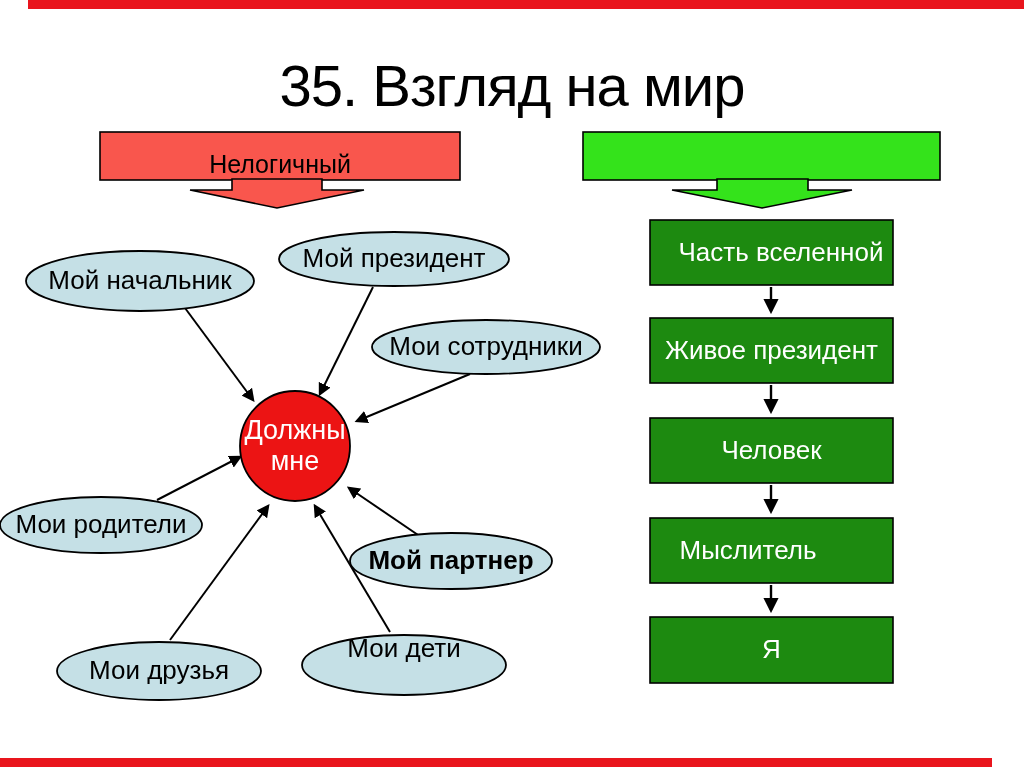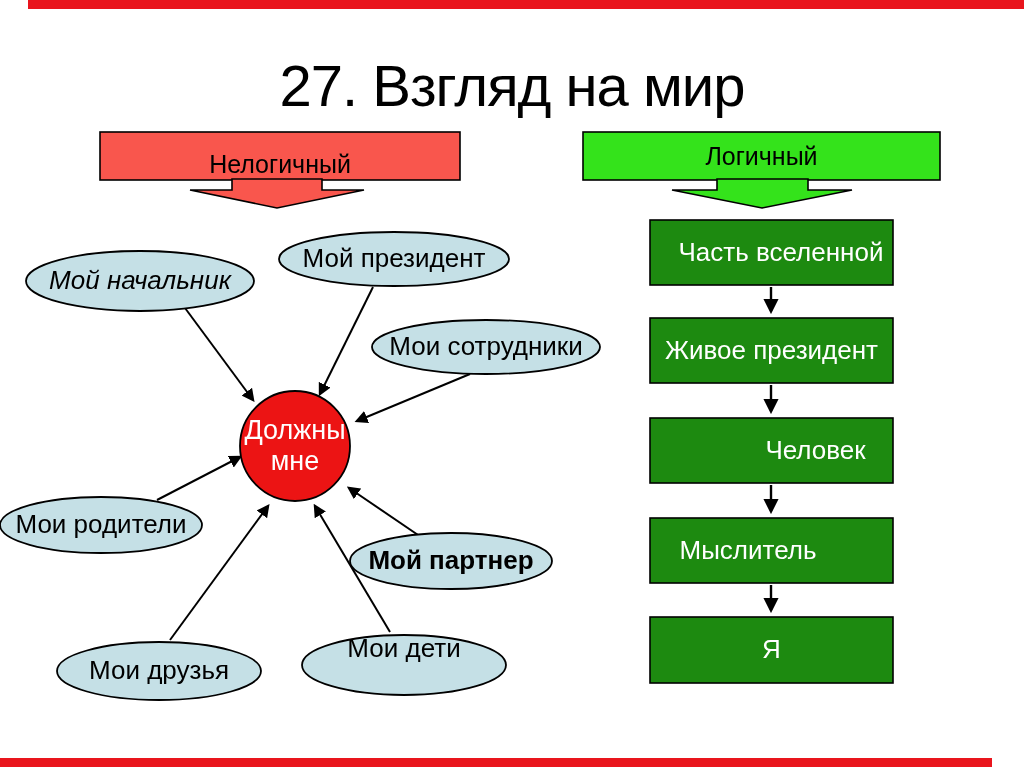--- a/index.html
+++ b/index.html
@@ -68,37 +68,36 @@
     <rect class="outlined" x="650" y="418" width="243" height="65" fill="#1d8a10"></rect>
     <rect class="outlined" x="650" y="518" width="243" height="65" fill="#1d8a10"></rect>
     <rect class="outlined" x="650" y="617" width="243" height="66" fill="#1d8a10"></rect>
 
     <line class="chainline" x1="771" y1="287" x2="771" y2="311" marker-end="url(#ah)"></line>
     <line class="chainline" x1="771" y1="385" x2="771" y2="411" marker-end="url(#ah)"></line>
     <line class="chainline" x1="771" y1="485" x2="771" y2="511" marker-end="url(#ah)"></line>
     <line class="chainline" x1="771" y1="585" x2="771" y2="610" marker-end="url(#ah)"></line>
   </svg>
 
-  <div class="title">27. Взгляд на мир</div>
+  <div class="title">35. Взгляд на мир</div>
 
   <div class="label banner" style="left:100px; top:132px; width:360px; height:64px;">Нелогичный</div>
-  <div class="label banner" style="left:583px; top:132px; width:357px; height:48px;">Логичный</div>
 
-  <div class="label" style="left:26px;  top:251px; width:228px; height:60px;font-style:italic;">Мой начальник</div>
+  <div class="label" style="left:26px;  top:251px; width:228px; height:60px;">Мой начальник</div>
   <div class="label" style="left:372px; top:320px; width:228px; height:54px;">Мои сотрудники</div>
   <div class="label" style="left:279px; top:232px; width:230px; height:54px;">Мой президент</div>
   <div class="label" style="left:0px;   top:497px; width:202px; height:56px;">Мои родители</div>
   <div class="label" style="left:350px; top:533px; width:202px; height:56px;font-weight:bold;">Мой партнер</div>
   <div class="label" style="left:57px;  top:642px; width:204px; height:58px;">Мои друзья</div>
   <div class="label" style="left:302px; top:619px; width:204px; height:60px;">Мои дети</div>
 
   <div class="label white center-lbl" style="left:237px; top:392px; width:116px; height:108px;">
     <span>Должны</span>
     <span>мне</span>
   </div>
 
   <div class="label white" style="left:650px; top:220px; width:262px; height:65px;">Часть вселенной</div>
   <div class="label white" style="left:650px; top:318px; width:243px; height:65px;">Живое президент</div>
-  <div class="label white" style="left:650px; top:418px; width:243px; height:65px;padding-left:44px;">Человек</div>
+  <div class="label white" style="left:650px; top:418px; width:243px; height:65px;">Человек</div>
   <div class="label white" style="left:650px; top:518px; width:196px; height:65px;">Мыслитель</div>
   <div class="label white" style="left:650px; top:617px; width:243px; height:66px;">Я</div>
 
 </div>
 
 </body></html>

